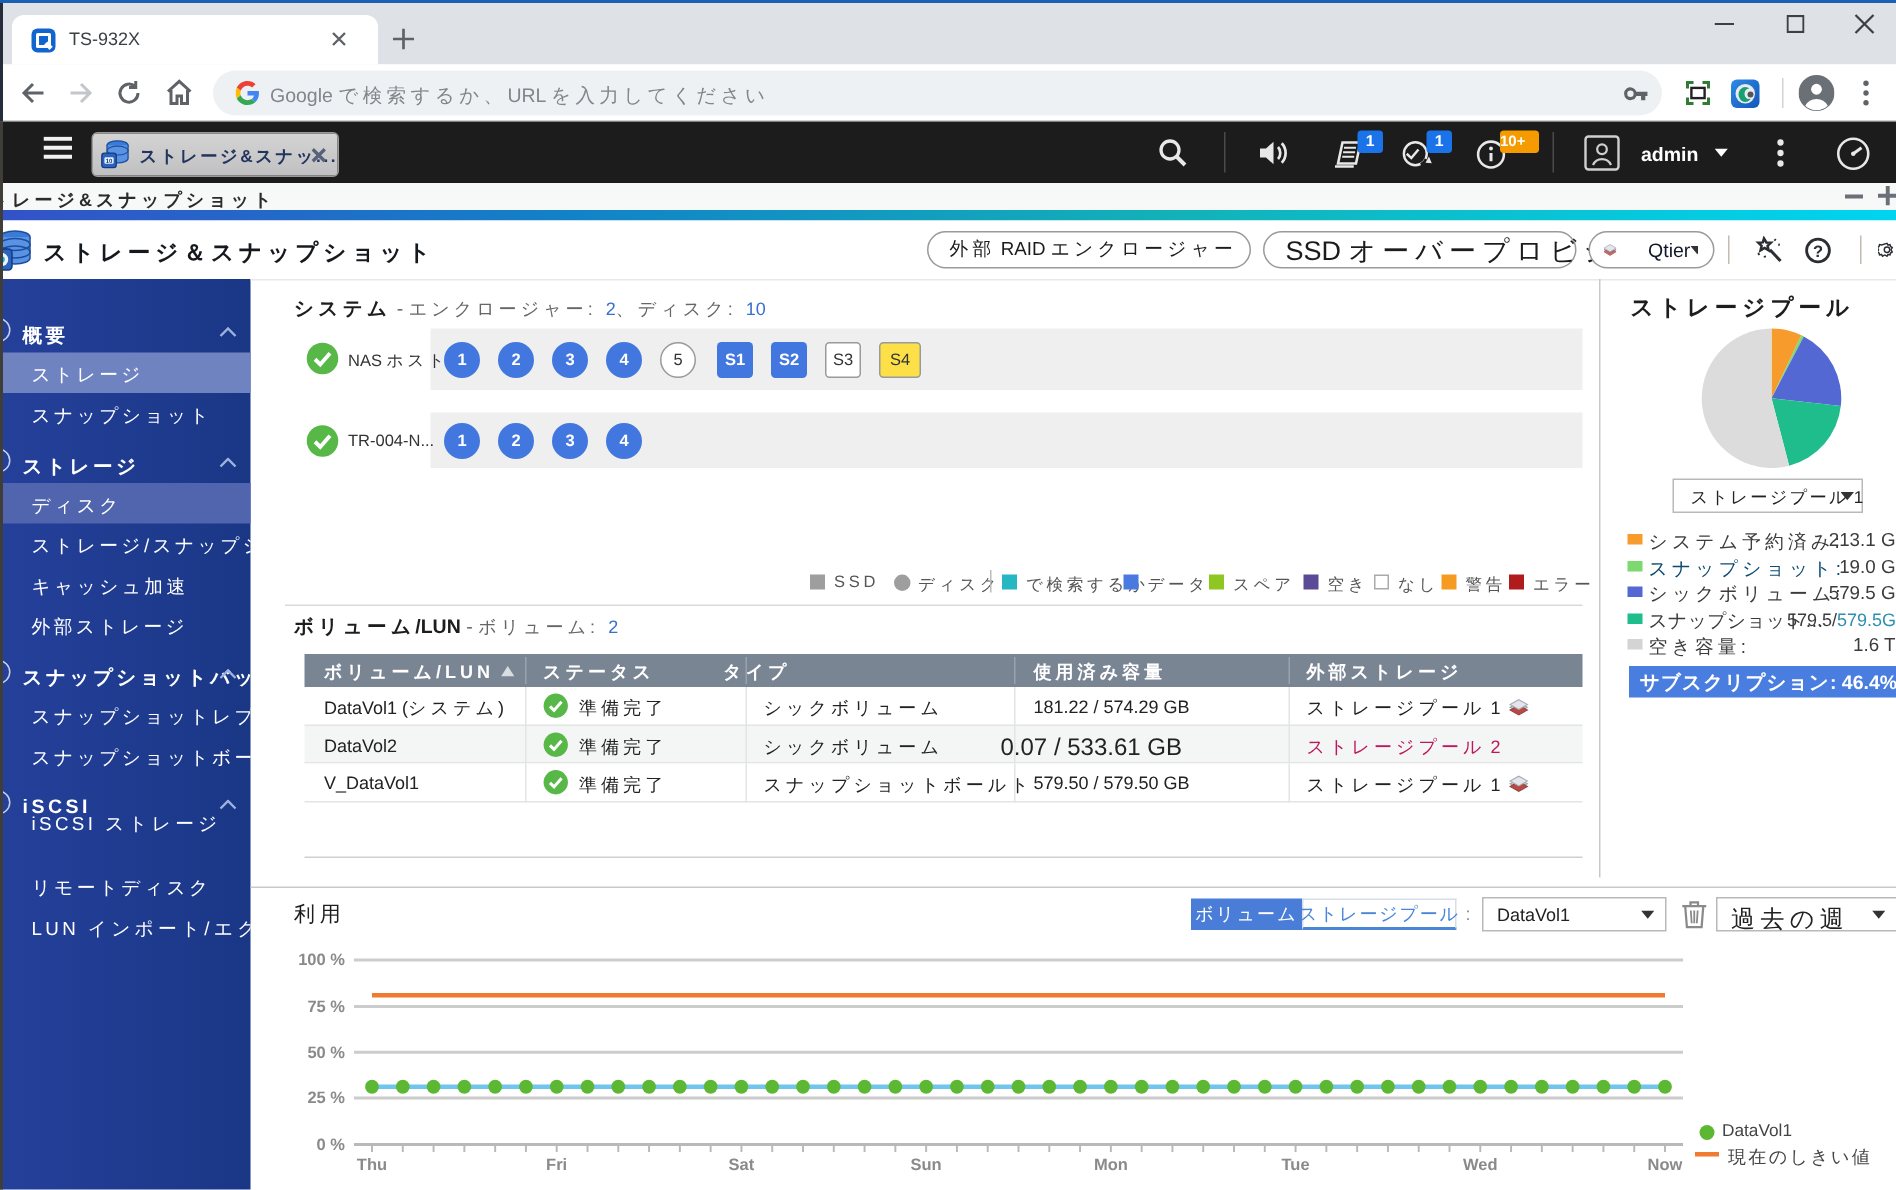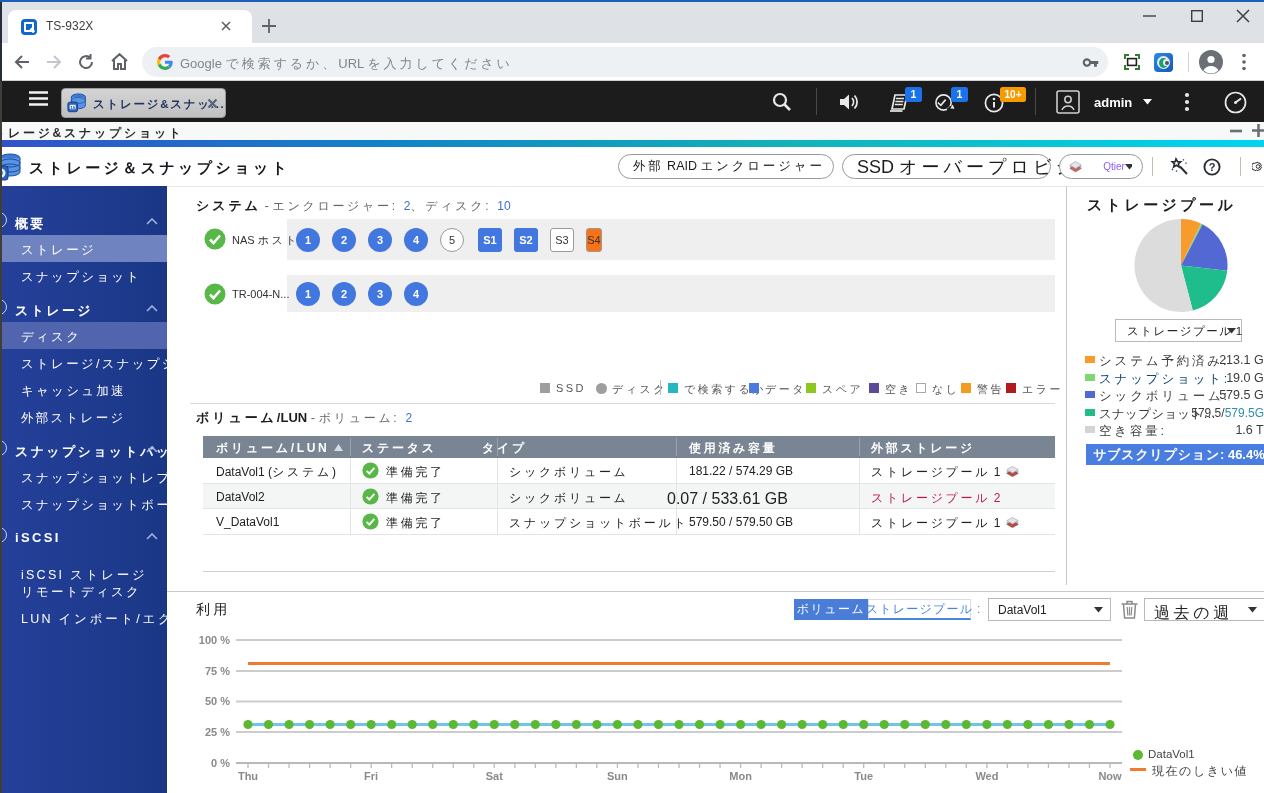--- a/index.html
+++ b/index.html
@@ -117,21 +117,21 @@
 <path d="M5 11 l3.2 3 l5 -6" fill="none" stroke="#e8e8e8" stroke-width="1.7"></path>
 <path d="M19 15 a8 8 0 0 1 -4 4" stroke="#1d1d1d" stroke-width="3" fill="none"></path>
 <path d="M20.5 13 l-2.4 4.2 l4.4 0.4 z" fill="#e8e8e8"></path>
   </svg>
 <div class="abs" style="left:951px;top:87px;width:17px;height:15px;background:#1a73e8;border-radius:2.5px;color:#fff;font-size:10.5px;font-weight:bold;text-align:center;line-height:15px">1</div>
 <svg class="abs" style="left:984px;top:92px" width="22" height="22">
     <circle cx="10" cy="11" r="8.6" fill="none" stroke="#e8e8e8" stroke-width="1.7"></circle>
 <path d="M10 10 V15.5" stroke="#e8e8e8" stroke-width="2"></path>
     <circle cx="10" cy="7" r="1.3" fill="#e8e8e8"></circle>
   </svg>
-<div class="abs" style="left:1000px;top:87px;width:26px;height:15px;background:#f59b00;border-radius:2.5px;color:#fff;font-size:10px;font-weight:bold;text-align:center;line-height:15px">10+</div>
+<div class="abs" style="left:1000px;top:87px;width:26px;height:15px;background:#f59b00;border-radius:2.5px;color:#fff;font-size:10px;font-weight:bold;text-align:left;line-height:15px">10+</div>
 <div class="abs" style="left:1035px;top:88px;width:1px;height:27px;background:#4a4a4a"></div>
 <svg class="abs" style="left:1056px;top:90px" width="24" height="24">
     <rect x="1" y="1" width="22" height="22" rx="2" fill="none" stroke="#cfcfcf" stroke-width="1.6"></rect>
 <circle cx="12" cy="9.5" r="3.2" fill="none" stroke="#cfcfcf" stroke-width="1.5"></circle>
 <path d="M6 20 A6.5 6.5 0 0 1 18 20" fill="none" stroke="#cfcfcf" stroke-width="1.5"></path>
   </svg>
 <div class="abs" style="left:1094px;top:95px;font-size:13px;font-weight:bold;color:#fff">admin</div>
 <svg class="abs" style="left:1143px;top:99px" width="9" height="6">
     <path d="M0 0 L4.5 5.5 L9 0 Z" fill="#fff"></path>
   </svg>
@@ -188,21 +188,21 @@
     <svg width="9" height="6" style="margin-left:auto;margin-right:10px">
       <path d="M0 0 L4.5 5.5 L9 0 Z" fill="#333"></path>
     </svg>
   </div>
 <div class="abs flexc" style="left:1059px;top:154px;width:84px;height:25px;border:1px solid #9a9a9a;border-radius:13px;background:#fff">
     <svg width="19" height="19" viewBox="0 0 20 20" style="margin-left:8px">
 <path d="M2.5 10 L10 5.5 L17.5 10 L10 14.5 Z" fill="#c9cdd2" stroke="#98a"></path>
 <path d="M2.5 12.5 L10 8 L17.5 12.5 L10 17 Z" fill="#b55" stroke="#944" opacity="0.85"></path>
 <path d="M2.5 8 L10 3.5 L17.5 8 L10 12.5 Z" fill="#e4e7ea" stroke="#aab"></path>
     </svg>
-    <span style="font-size:10px;color:#8b5cf6;margin-left:20px">Qtier</span>
+    <span style="font-size:13px;color:#0f172a;margin-left:20px">Qtier</span>
     <svg width="9" height="6" style="margin-left:auto;margin-right:10px">
       <path d="M0 0 L4.5 5.5 L9 0 Z" fill="#333"></path>
     </svg>
   </div>
 <div class="abs" style="left:1152px;top:157px;width:1px;height:19px;background:#c4bcae"></div>
 <svg class="abs" style="left:1169px;top:157px" width="21" height="19" viewBox="0 0 21 19">
 <path d="M7 2 l1.6 2.6 3 .2 -2.2 2.1 .7 3 -2.7 -1.6 -2.7 1.6 .7 -3 -2.2 -2.1 3 -.2 Z" fill="none" stroke="#2b2e33" stroke-width="1.7"></path>
 <path d="M11 9.5 L18 17" stroke="#2b2e33" stroke-width="2"></path>
 <path d="M14 2.5 l.8 .8 M16.5 6 l1 .3 M4 12 l-1 .8 M7.5 13.5 l.2 1.2" stroke="#2b2e33" stroke-width="1.5"></path>
   </svg>
@@ -257,21 +257,21 @@
   </div>
 <div class="abs" style="left:0;top:490px;width:167px;height:27px;overflow:hidden;">
     <div class="jp" style="position:absolute;left:21px;top:7px;font-size:12.5px;font-weight:normal;color:#fff;white-space:nowrap;letter-spacing:.18em">スナップショットボールト</div>
   </div>
 <div class="abs" style="left:0;top:523px;width:167px;height:27px;overflow:hidden;">
     <div class="jp" style="position:absolute;left:15px;top:7px;font-size:13px;font-weight:bold;color:#fff;white-space:nowrap;letter-spacing:.18em">iSCSI</div>
     <svg width="12" height="7" style="position:absolute;right:9px;top:10px">
       <path d="M1 6 L6 1 L11 6" stroke="#9fb2dd" stroke-width="1.6" fill="none"></path>
     </svg>
   </div>
-<div class="abs" style="left:0;top:560px;width:199px;height:27px;overflow:hidden;text-align:right;">
+<div class="abs" style="left:0;top:534px;width:199px;height:27px;overflow:hidden;text-align:right;">
     <div class="" style="position:absolute;left:21px;top:7px;font-size:12.5px;font-weight:normal;color:#fff;white-space:nowrap;letter-spacing:.18em">iSCSI <span class="jp">ストレージ</span></div>
   </div>
 <div class="abs" style="left:0;top:577px;width:167px;height:27px;overflow:hidden;">
     <div class="jp" style="position:absolute;left:21px;top:7px;font-size:12.5px;font-weight:normal;color:#fff;white-space:nowrap;letter-spacing:.18em">リモートディスク</div>
   </div>
 <div class="abs" style="left:0;top:604px;width:167px;height:27px;overflow:hidden;">
     <div class="" style="position:absolute;left:21px;top:7px;font-size:12.5px;font-weight:normal;color:#fff;white-space:nowrap;letter-spacing:.18em">LUN <span class="jp">インポート/エクスポ</span>...</div>
   </div>
 <div class="abs" style="left:-9px;top:212px;width:16px;height:16px;border:1.6px solid #c8d2ea;border-radius:50%"></div>
 <div class="abs" style="left:-9px;top:299px;width:16px;height:16px;border:1.6px solid #c8d2ea;border-radius:50%"></div>
@@ -295,21 +295,21 @@
   </svg>
 <div class="abs" style="left:232px;top:288px;font-size:11px;color:#333">TR-004-N...</div>
 <div class="abs" style="left:296px;top:228px;width:24px;height:24px;border-radius:50%;background:#4277e0;color:#fff;font-size:11px;font-weight:bold;text-align:center;line-height:24px">1</div>
 <div class="abs" style="left:332px;top:228px;width:24px;height:24px;border-radius:50%;background:#4277e0;color:#fff;font-size:11px;font-weight:bold;text-align:center;line-height:24px">2</div>
 <div class="abs" style="left:368px;top:228px;width:24px;height:24px;border-radius:50%;background:#4277e0;color:#fff;font-size:11px;font-weight:bold;text-align:center;line-height:24px">3</div>
 <div class="abs" style="left:404px;top:228px;width:24px;height:24px;border-radius:50%;background:#4277e0;color:#fff;font-size:11px;font-weight:bold;text-align:center;line-height:24px">4</div>
 <div class="abs" style="left:440px;top:228px;width:24px;height:24px;border-radius:50%;background:#fff;border:1px solid #9a9a9a;color:#333;font-size:11px;text-align:center;line-height:22px">5</div>
 <div class="abs" style="left:478px;top:228px;width:24px;height:24px;border-radius:3px;background:#4277e0;color:#fff;font-size:11px;font-weight:bold;text-align:center;line-height:24px">S1</div>
 <div class="abs" style="left:514px;top:228px;width:24px;height:24px;border-radius:3px;background:#4277e0;color:#fff;font-size:11px;font-weight:bold;text-align:center;line-height:24px">S2</div>
 <div class="abs" style="left:550px;top:228px;width:24px;height:24px;border-radius:3px;background:#fff;border:1px solid #9a9a9a;color:#333;font-size:11px;text-align:center;line-height:22px">S3</div>
-<div class="abs" style="left:586px;top:228px;width:16px;height:24px;border-radius:3px;background:#f97316;border:1px solid #9a9a9a;color:#333;font-size:11px;text-align:center;line-height:22px">S4</div>
+<div class="abs" style="left:586px;top:228px;width:28px;height:24px;border-radius:3px;background:#fde047;border:1px solid #9a9a9a;color:#333;font-size:11px;text-align:center;line-height:22px">S4</div>
 <div class="abs" style="left:296px;top:282px;width:24px;height:24px;border-radius:50%;background:#4277e0;color:#fff;font-size:11px;font-weight:bold;text-align:center;line-height:24px">1</div>
 <div class="abs" style="left:332px;top:282px;width:24px;height:24px;border-radius:50%;background:#4277e0;color:#fff;font-size:11px;font-weight:bold;text-align:center;line-height:24px">2</div>
 <div class="abs" style="left:368px;top:282px;width:24px;height:24px;border-radius:50%;background:#4277e0;color:#fff;font-size:11px;font-weight:bold;text-align:center;line-height:24px">3</div>
 <div class="abs" style="left:404px;top:282px;width:24px;height:24px;border-radius:50%;background:#4277e0;color:#fff;font-size:11px;font-weight:bold;text-align:center;line-height:24px">4</div>
 <div class="abs" style="left:540px;top:383px;width:10px;height:10px;background:#9e9e9e;"></div>
 <div class="abs jp" style="left:556px;top:382px;font-size:11px;color:#555">SSD</div>
 <div class="abs" style="left:596px;top:383px;width:11px;height:11px;border-radius:50%;background:#9e9e9e"></div>
 <div class="abs jp" style="left:612px;top:382px;font-size:11px;color:#555">ディスク</div>
 <div class="abs" style="left:660px;top:380px;width:1px;height:15px;background:#bbb"></div>
 <div class="abs" style="left:668px;top:383px;width:10px;height:10px;background:#26b7c3;"></div>

